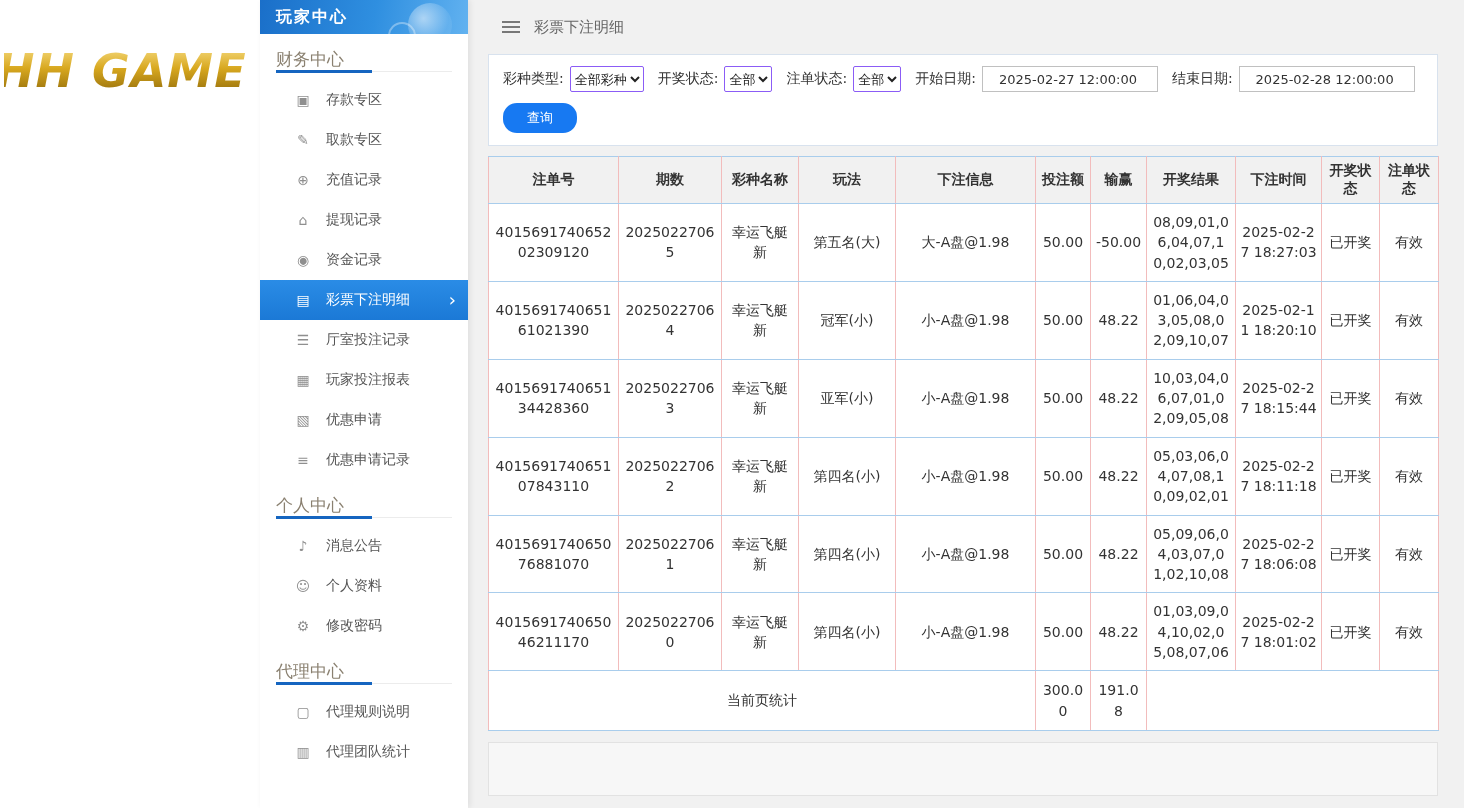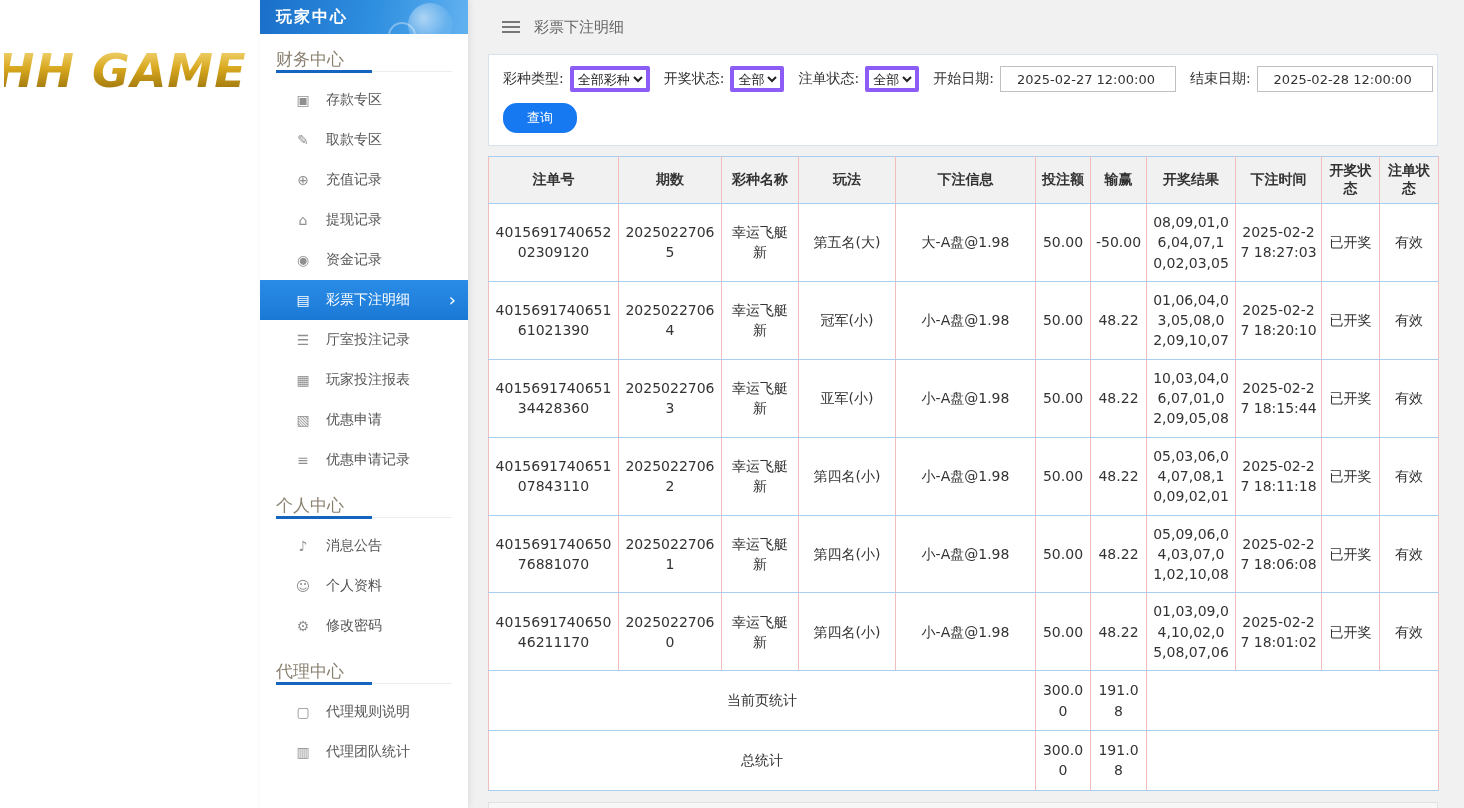--- a/index.html
+++ b/index.html
@@ -42,21 +42,21 @@
   .main{position:absolute;left:468px;top:0;width:996px;height:808px;background:#f1f1f1;box-sizing:border-box;}
   .topbar{height:54px;display:flex;align-items:center;padding-left:34px;gap:14px;}
   .hamburger{width:18px;height:12px;position:relative;cursor:pointer;}
   .hamburger::before{content:"";position:absolute;left:0;right:0;top:0;height:2px;background:#787878;
     box-shadow:0 5px 0 #787878,0 10px 0 #787878;}
   .topbar-title{font-size:15px;color:#666;}
   .filter-panel{margin:0 26px 10px 20px;background:#fff;border:1px solid #d8e2ee;padding:11px 14px 12px;}
   .filter-row{display:flex;align-items:center;font-size:14px;color:#333;white-space:nowrap;}
   .filter-row label{margin-right:6px;}
   .filter-row label + *{margin-right:14px;}
-  .sel{height:26px;font-size:13px;border:4px solid #8b5cf6;background:#fff;border-radius:2px;color:#222;
+  .sel{height:26px;font-size:13px;border:1px solid #8b5cf6;background:#fff;border-radius:2px;color:#222;
     font-family:"DejaVu Sans","Liberation Sans",sans-serif;}
   .sel-wide{width:116px;}
   .sel-mid{width:64px;}
   .sel-sm{width:54px;}
   .date-input{width:142px;height:24px;box-sizing:content-box;border:1px solid #c0c0c0;font-size:13px;color:#333;
     padding:0 16px;font-family:"DejaVu Sans","Liberation Sans",sans-serif;}
   .search-btn{margin-top:11px;background:#1779f2;color:#fff;border:none;border-radius:14px;
     font-size:13px;padding:6px 24px;cursor:pointer;font-family:inherit;}
   
   .table-panel{margin:0 26px 0 20px;background:#fff;}
@@ -235,21 +235,21 @@
           </tr>
           <tr>
             <td>401569174065161021390</td>
             <td>20250227064</td>
             <td>幸运飞艇新</td>
             <td>冠军(小)</td>
             <td>小-A盘@1.98</td>
             <td>50.00</td>
             <td>48.22</td>
             <td>01,06,04,03,05,08,02,09,10,07</td>
-            <td>2025-02-27 18:20:10</td>
+            <td>2025-02-11 18:20:10</td>
             <td>已开奖</td>
             <td>有效</td>
           </tr>
           <tr>
             <td>401569174065134428360</td>
             <td>20250227063</td>
             <td>幸运飞艇新</td>
             <td>亚军(小)</td>
             <td>小-A盘@1.98</td>
             <td>50.00</td>
@@ -297,26 +297,20 @@
             <td>2025-02-27 18:01:02</td>
             <td>已开奖</td>
             <td>有效</td>
           </tr>
           <tr class="summary-row">
             <td colspan="5">当前页统计</td>
             <td>300.00</td>
             <td>191.08</td>
             <td colspan="4"></td>
           </tr>
-          <tr class="summary-row">
-            <td colspan="5">总统计</td>
-            <td>300.00</td>
-            <td>191.08</td>
-            <td colspan="4"></td>
-          </tr>
         </tbody>
     </table>
   </div>
 
   <div class="footer-bar">
     
     
   </div>
 </main>
 

